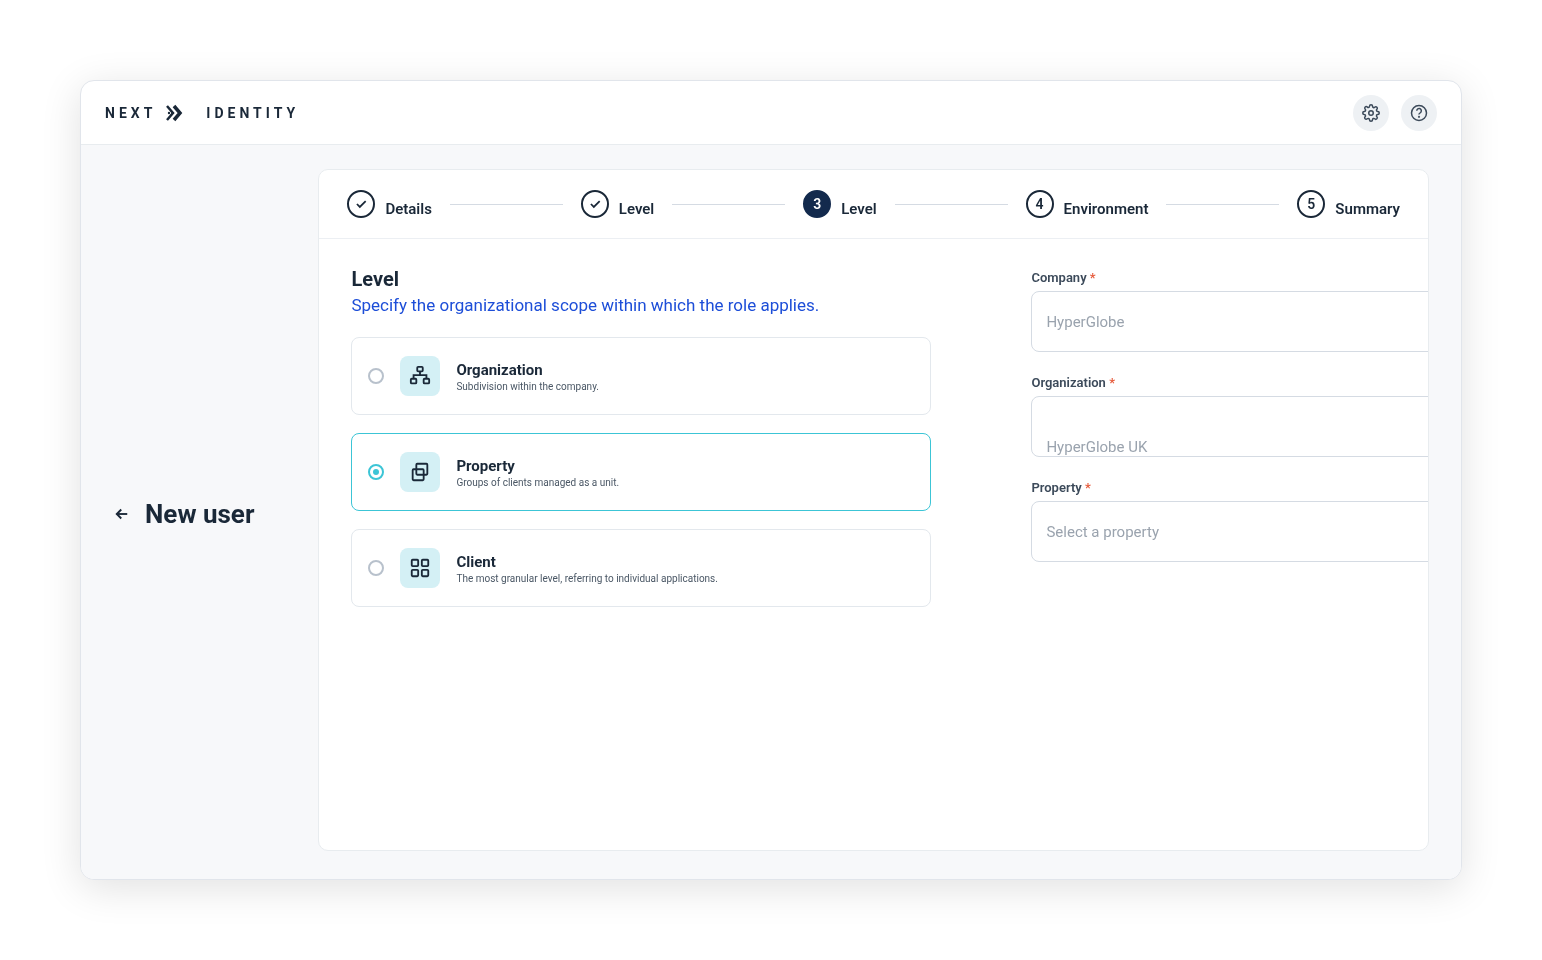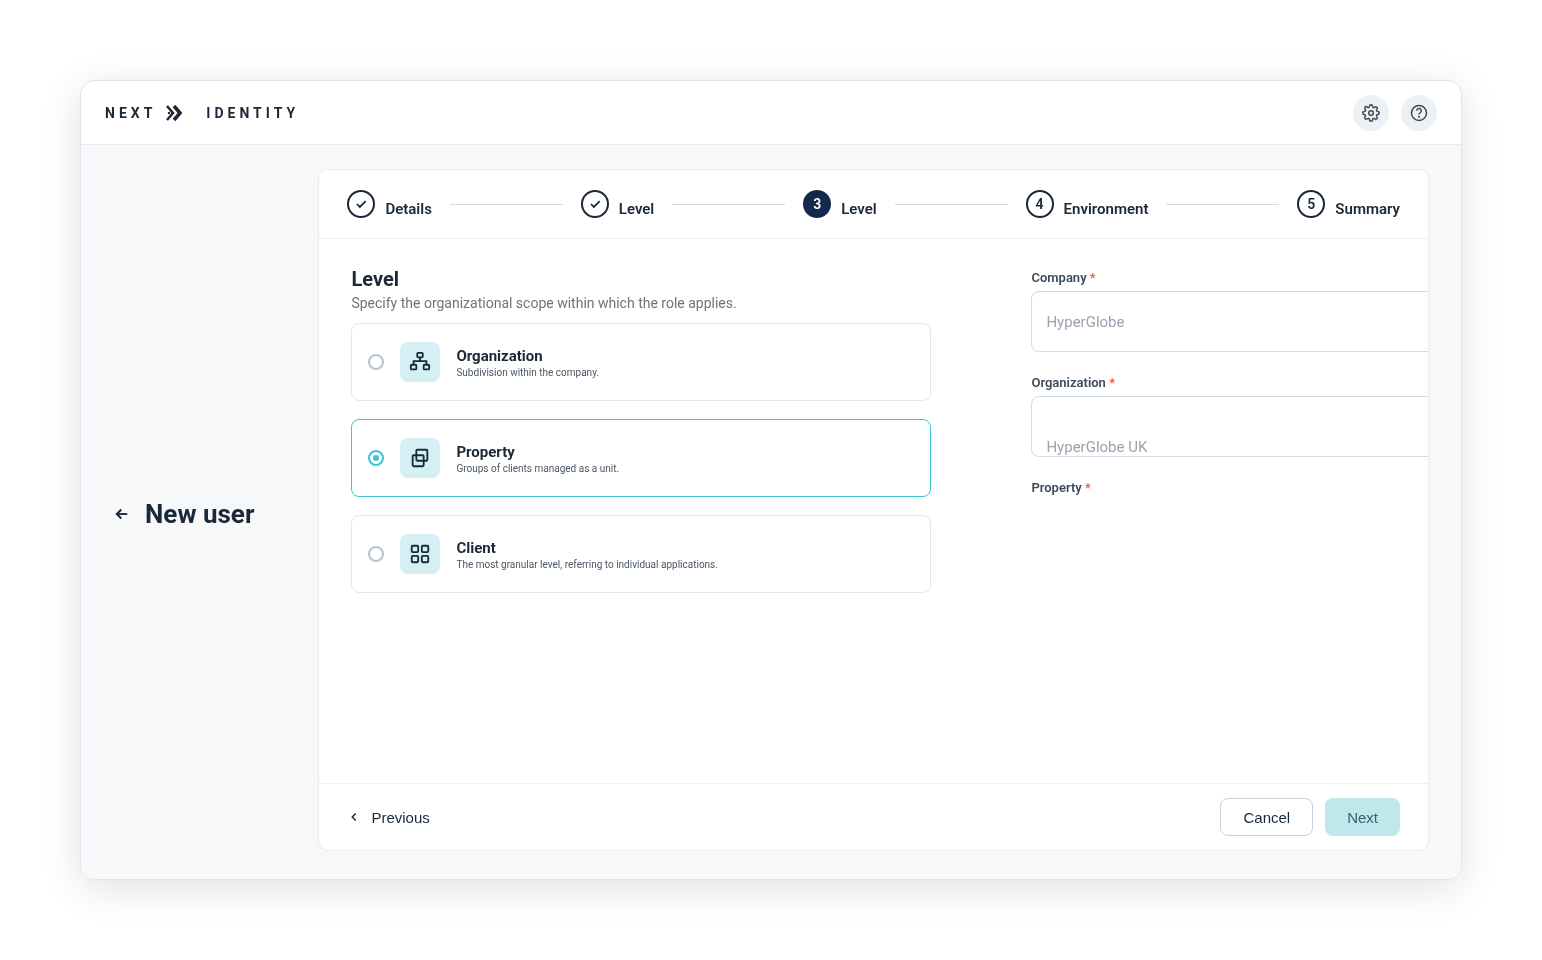--- a/index.html
+++ b/index.html
@@ -63,21 +63,21 @@
   }
   .step-circle.done { border-color:#1a2838; }
   .step-circle.active { background:#132a4d; color:#fff; border-color:#132a4d; }
   .step-label { font-size:15px; font-weight:600; color:#1a2838; }
   .step-conn { flex:1; height:1px; background:#d5dbe3; }
 
   
   .card-body { display:flex; padding: 28px 32px; gap:100px; flex:1; }
   .left-col { flex:0 0 580px; }
   .section-title { font-size:20px; font-weight:700; color:#1a2838; margin-bottom:4px; }
-  .section-desc { font-size:14px; color:#737373; margin-bottom:12px; }
+  .section-desc { font-size:17px; color:#1d4ed8; margin-bottom:22px; }
 
   .radio-card {
     border:1px solid #e3e8ed; border-radius:8px; padding:18px 16px;
     display:flex; align-items:center; gap:16px; margin-bottom:18px; cursor:pointer;
     background:#fff;
   }
   .radio-card.selected { border:1.5px solid #3cc5d6; background:#fff; }
   .radio {
     width:16px; height:16px; border-radius:50%; border:2px solid #b8c1cc;
     flex-shrink:0; position:relative;
@@ -267,31 +267,25 @@
             <span class="form-label"><span>Organization</span> <span class="req">*</span></span>
             <div class="control">
               <span style="color:#9aa3ae;margin-top:40px;">HyperGlobe UK</span>
               <svg class="chev-down" width="14" height="14" viewBox="0 0 24 24" fill="currentColor">
                   <path d="M7 10l5 5 5-5z"></path>
                 </svg>
             </div>
           </div>
           <div class="form-group">
             <span class="form-label"><span>Property</span> <span class="req">*</span></span>
+            <div class="control">
+              <span class="placeholder">Select a property</span>
+              <svg class="chev-down" width="14" height="14" viewBox="0 0 24 24" fill="currentColor">
+                  <path d="M7 10l5 5 5-5z"></path>
+                </svg>
+            </div>
           </div>
         </div>
       </div>
 
-      <div class="card-footer">
-        <button class="prev-btn">
-          <svg width="14" height="14" viewBox="0 0 24 24" fill="none" stroke="#1a2838" stroke-width="2.5">
-              <path d="M15 18l-6-6 6-6"></path>
-            </svg>
-          <span>Previous</span>
-        </button>
-        <div class="footer-right">
-          <button class="btn btn-outline">Cancel</button>
-          <button class="btn btn-primary">Next</button>
-        </div>
-      </div>
     </div>
   </div>
 </div>
 
 </body></html>

